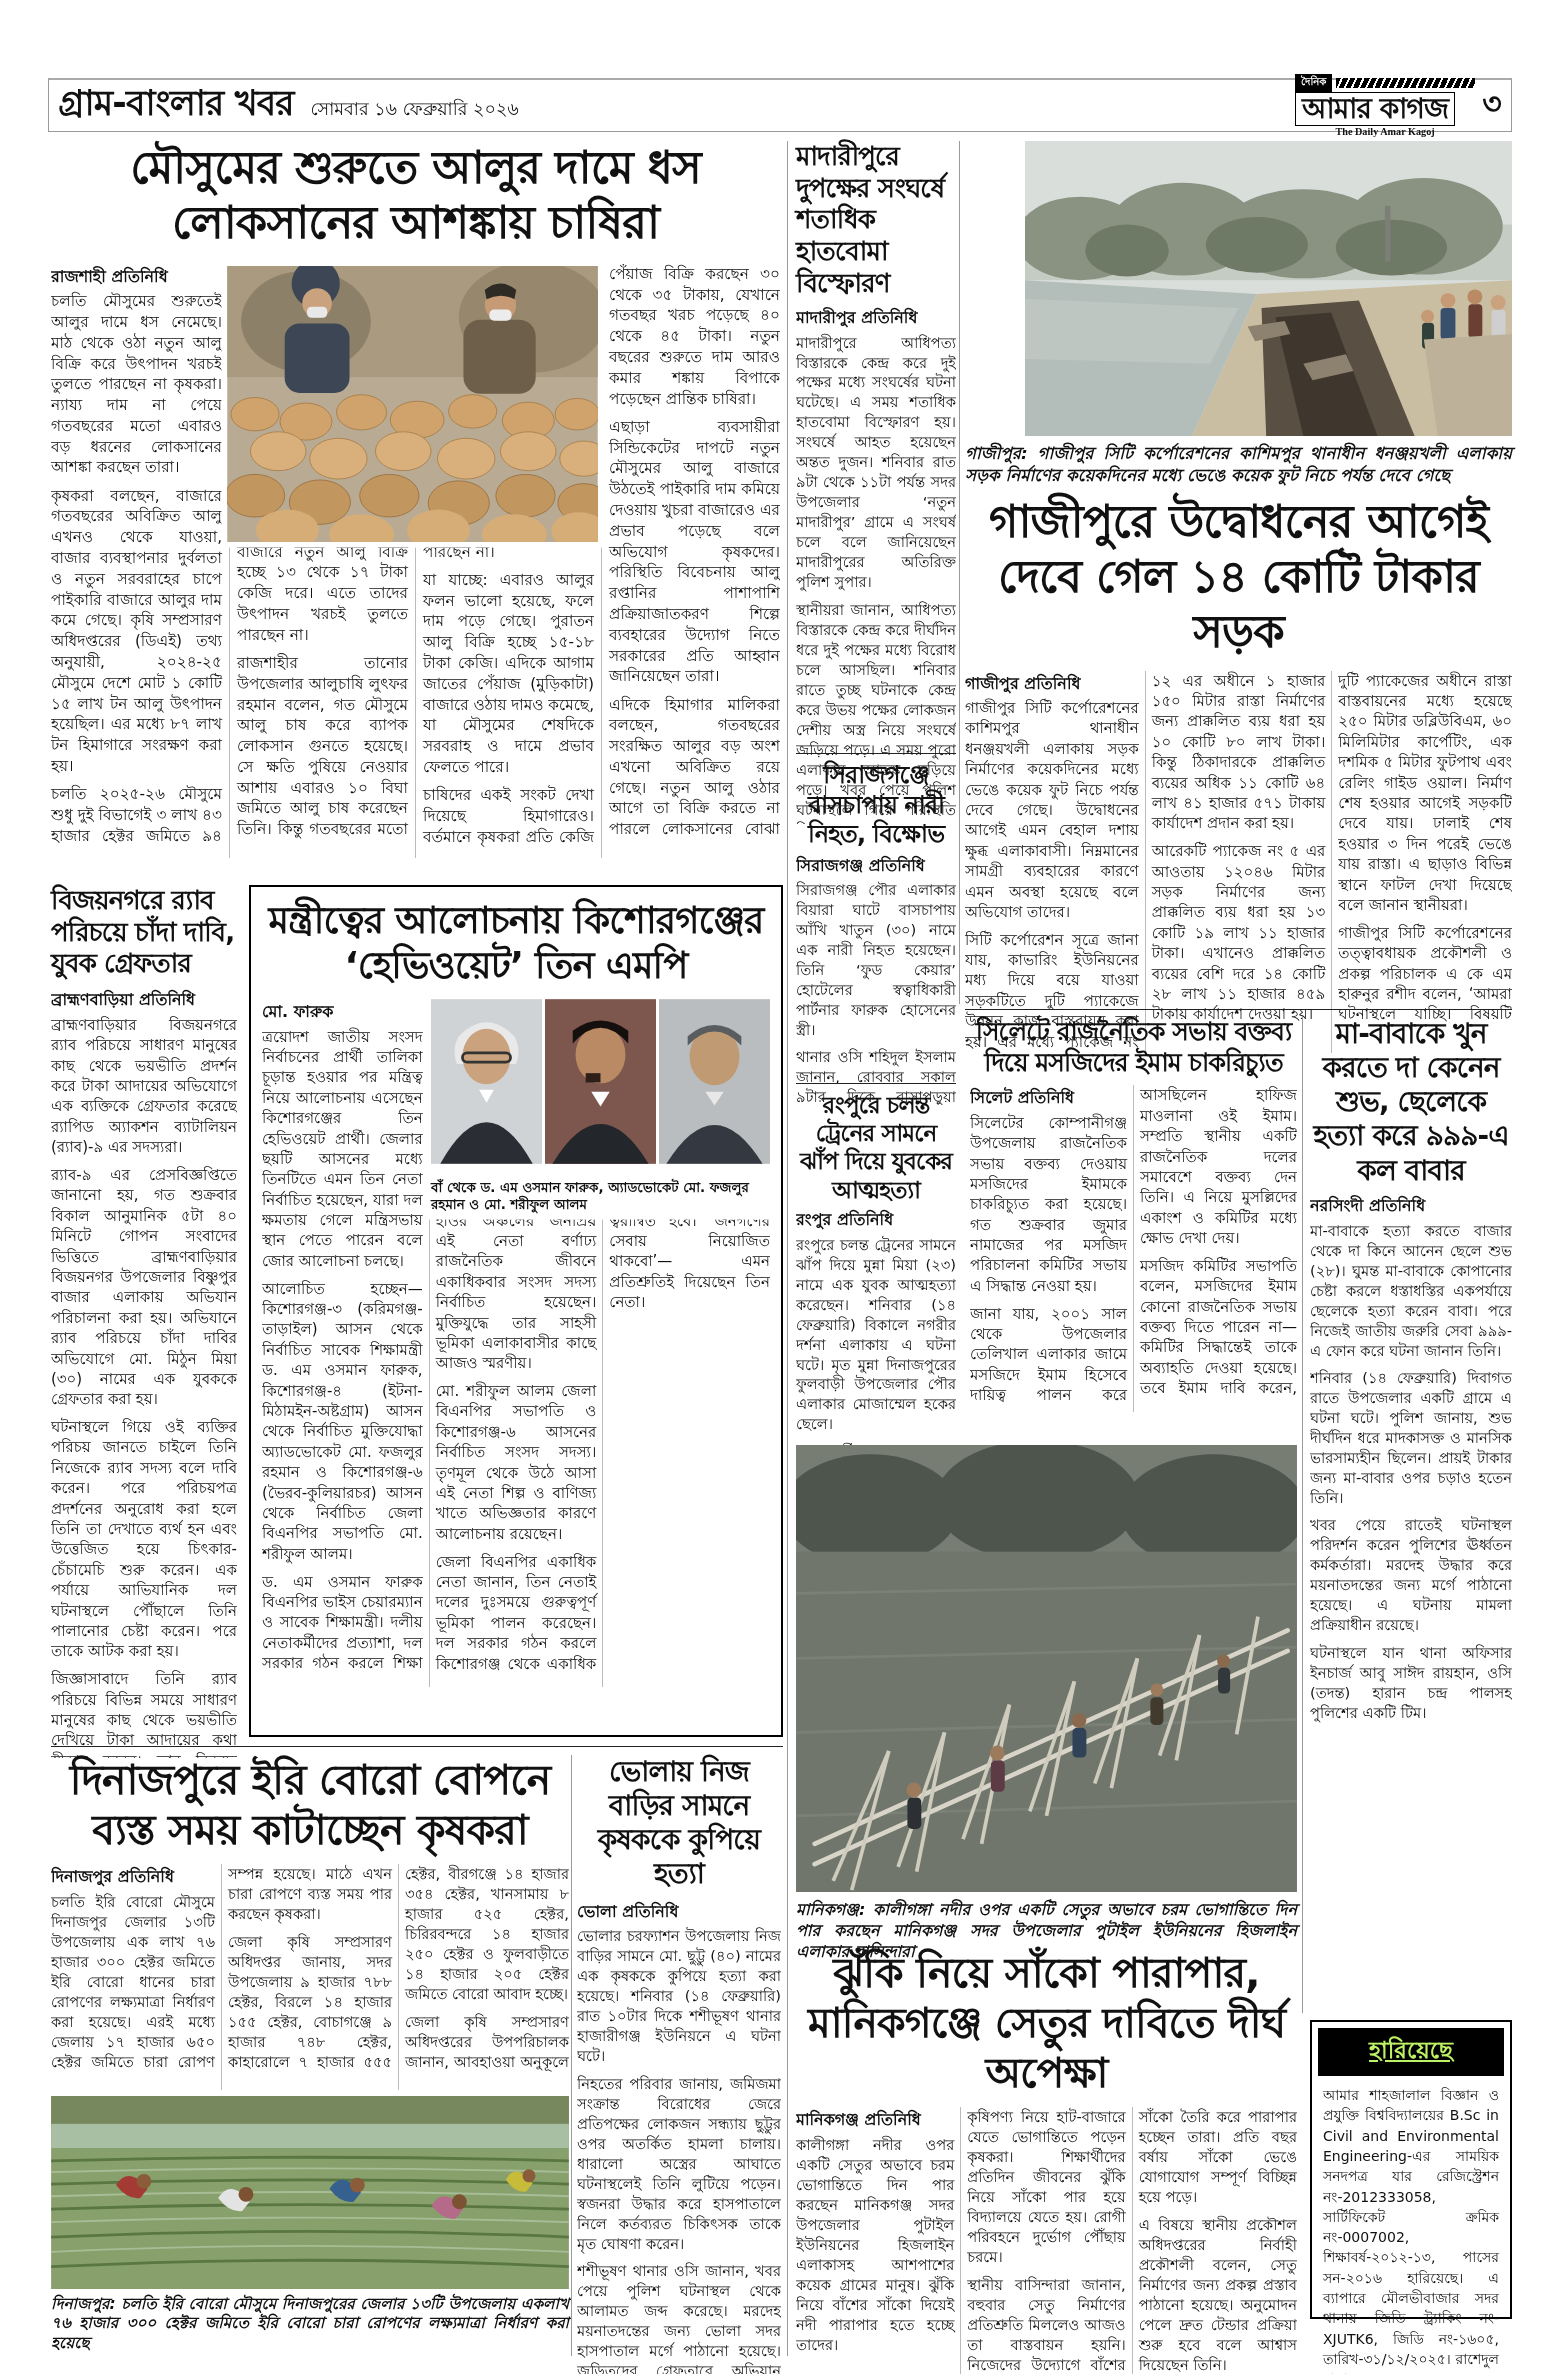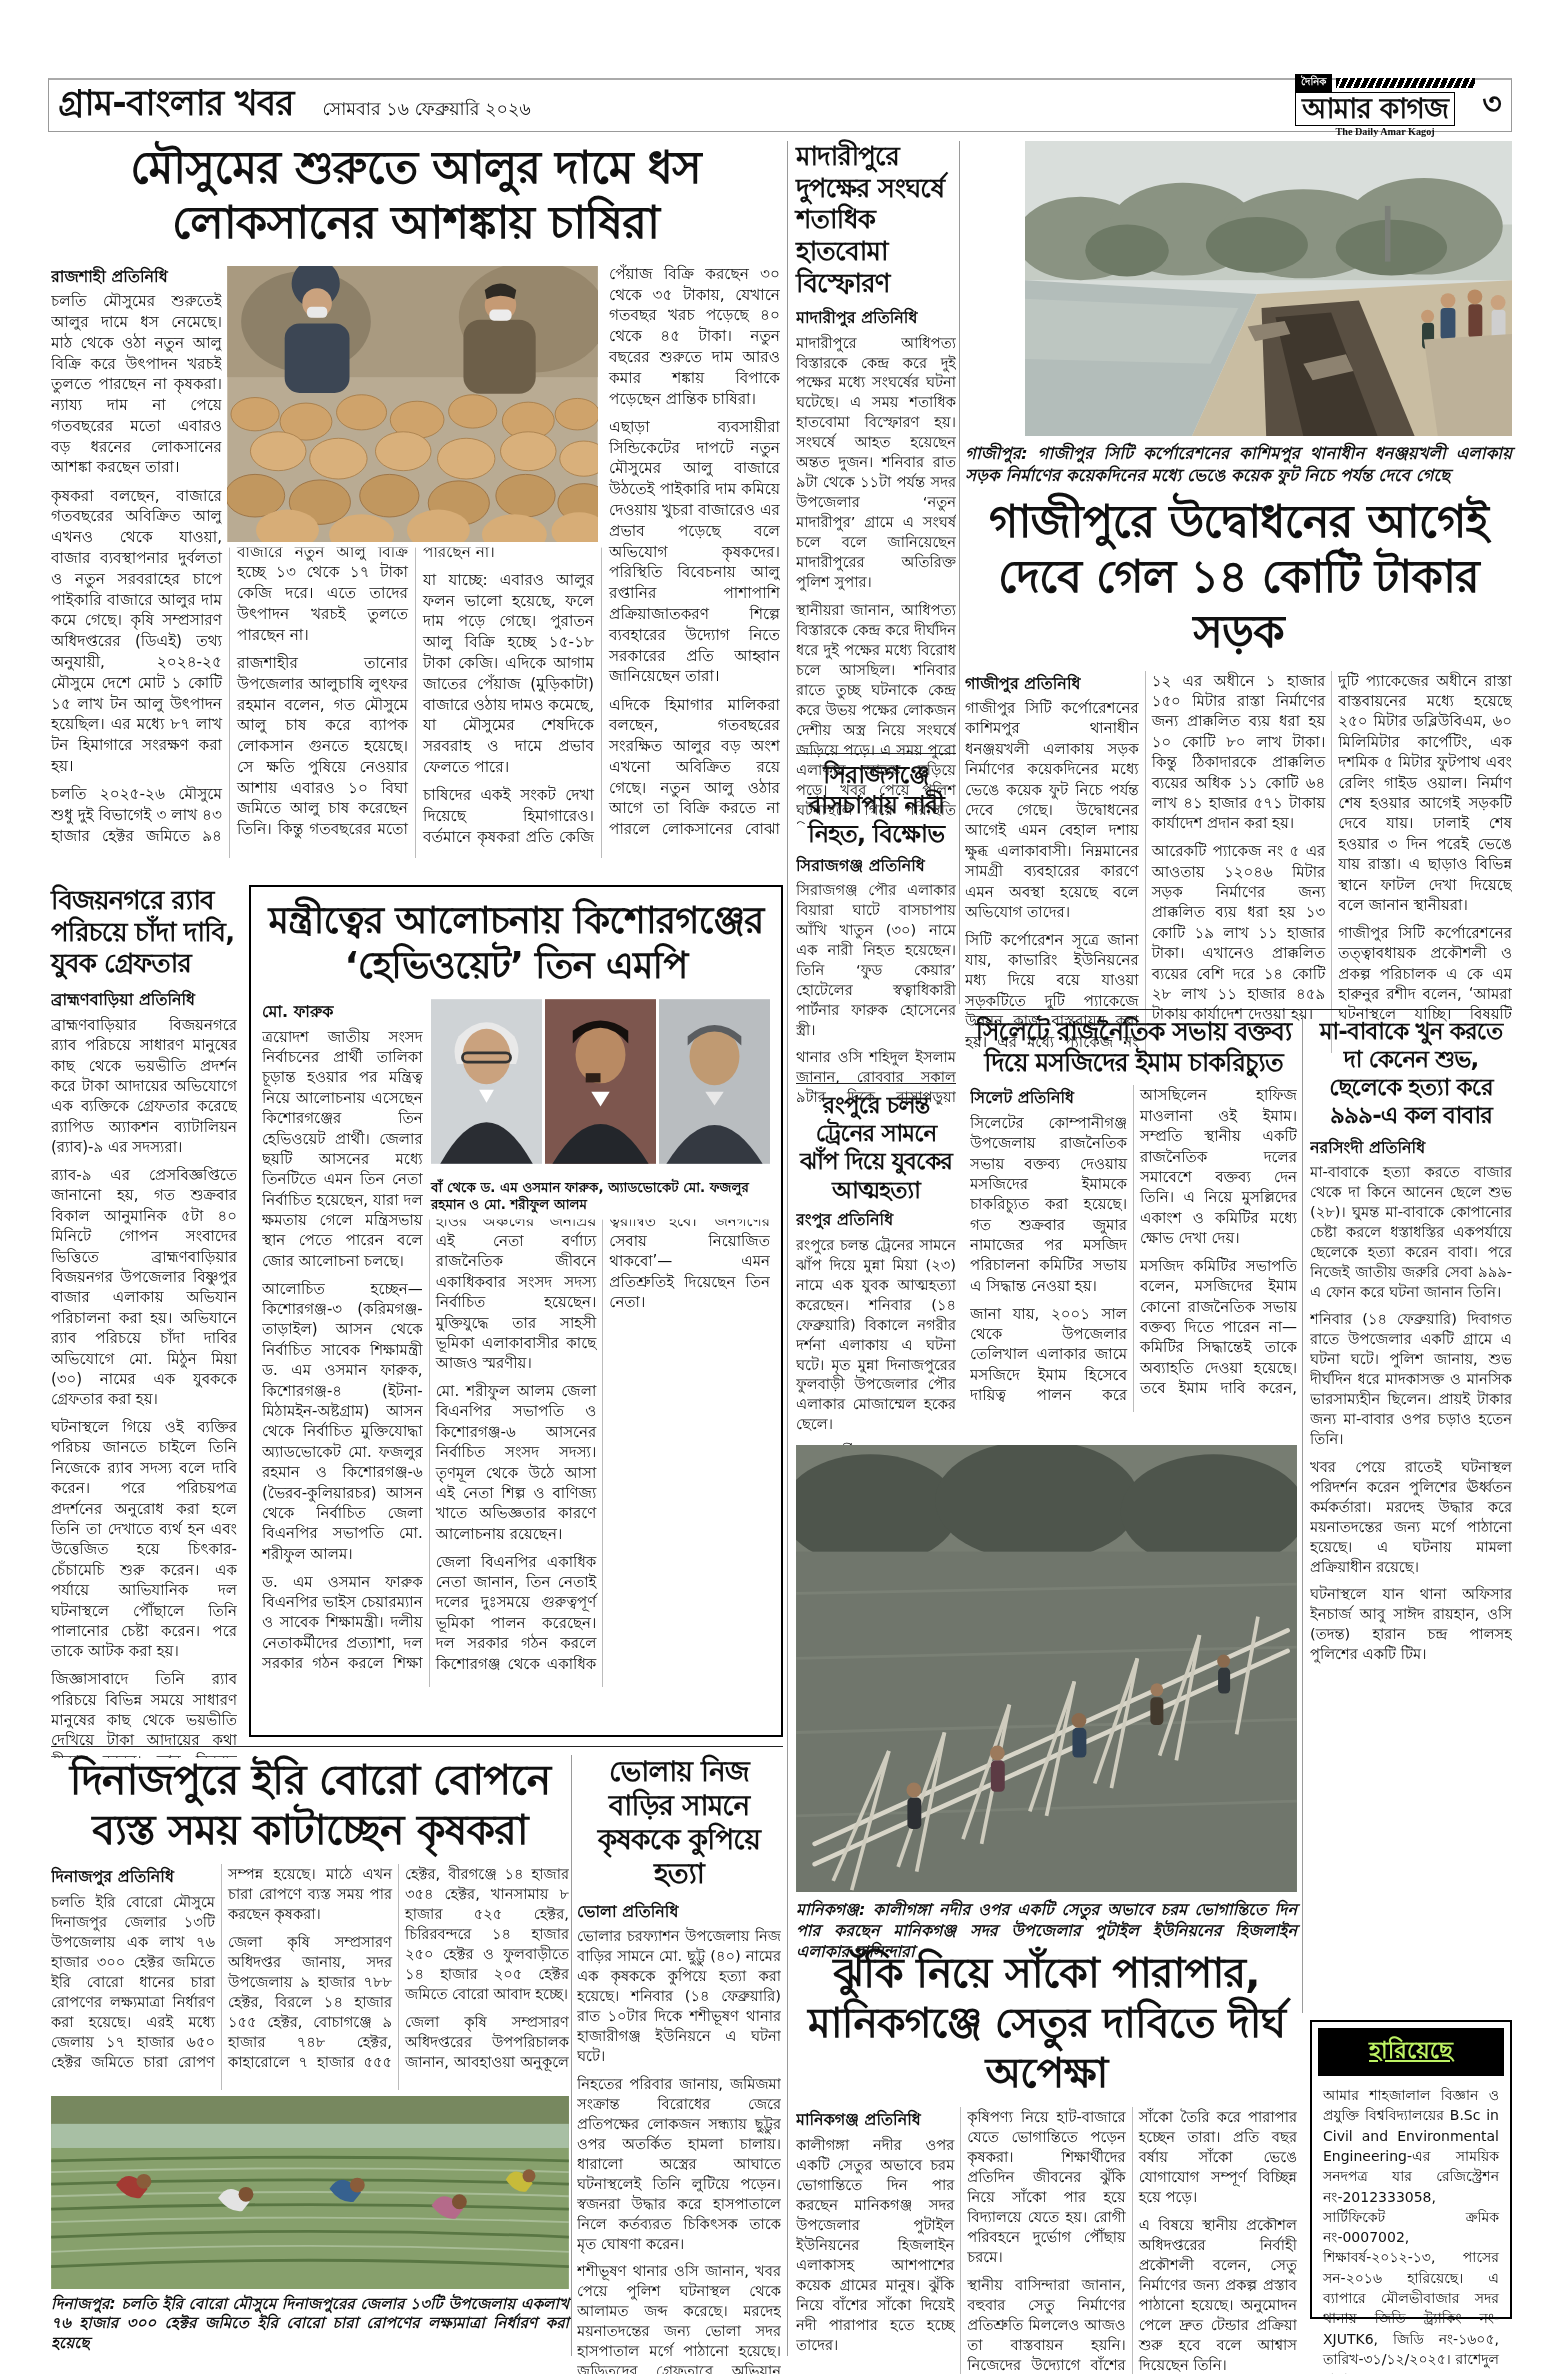--- a/index.html
+++ b/index.html
@@ -1,21 +1,21 @@
 <!DOCTYPE html>
 <html lang="bn" style="font-size:15px"><head>
 <meta charset="utf-8">
 <style>
   html,body{margin:0;padding:0;background:#e9e9e9;}
   #page{position:relative;width:1546px;height:2375px;background:#fff;margin:0 auto;
         font-family:"DejaVu Sans","Liberation Sans",sans-serif;color:#111;overflow:hidden;}
   .abs{position:absolute;}
   
   #hdr{left:48px;top:78px;width:1464px;height:54px;border:0.9px solid #999;border-top:2.8px double #aaa;
-       display:flex;align-items:center;padding:0 9.3px;box-sizing:border-box;background:#fff;gap:12px;}
+       display:flex;align-items:center;padding:0 9.3px;box-sizing:border-box;background:#fff;}
   #sec-title{font-size:35px;font-weight:900;letter-spacing:-0.9px;white-space:nowrap;}
   #hdr-date{font-size:17.6px;margin-left:16.7px;margin-top:9.3px;white-space:nowrap;}
   #masthead{margin-left:auto;display:flex;align-items:center;gap:7.4px;}
   #mh-inner{display:flex;flex-direction:column;align-items:flex-start;}
   #mh-toprow{display:flex;align-items:center;gap:3.7px;justify-content:space-between;}
   #mh-daily{background:#000;color:#fff;font-size:10.2px;padding:0.9px 5.6px;font-weight:700;}
   #mh-zig{width:139px;height:10.2px;background:repeating-linear-gradient(115deg,#000 0 4.6px,#fff 4.6px 6.5px);}
   #mh-name{font-size:28px;font-weight:900;border:1.9px solid #000;padding:0 5.6px;line-height:1.15;letter-spacing:-0.9px;}
   #mh-sub{font-family:"Liberation Serif","DejaVu Serif",serif;font-size:10.2px;font-weight:700;align-self:center;}
   #mh-page{font-size:30px;font-weight:900;}
@@ -219,21 +219,21 @@
       <div class="by">সিলেট প্রতিনিধি</div>
       <div>
           <p>সিলেটের কোম্পানীগঞ্জ উপজেলায় রাজনৈতিক সভায় বক্তব্য দেওয়ায় মসজিদের ইমামকে চাকরিচ্যুত করা হয়েছে। গত শুক্রবার জুমার নামাজের পর মসজিদ পরিচালনা কমিটির সভায় এ সিদ্ধান্ত নেওয়া হয়।</p>
           <p>জানা যায়, ২০০১ সাল থেকে উপজেলার তেলিখাল এলাকার জামে মসজিদে ইমাম হিসেবে দায়িত্ব পালন করে আসছিলেন হাফিজ মাওলানা ওই ইমাম। সম্প্রতি স্থানীয় একটি রাজনৈতিক দলের সমাবেশে বক্তব্য দেন তিনি। এ নিয়ে মুসল্লিদের একাংশ ও কমিটির মধ্যে ক্ষোভ দেখা দেয়।</p>
           <p>মসজিদ কমিটির সভাপতি বলেন, মসজিদের ইমাম কোনো রাজনৈতিক সভায় বক্তব্য দিতে পারেন না— কমিটির সিদ্ধান্তেই তাকে অব্যাহতি দেওয়া হয়েছে। তবে ইমাম দাবি করেন, ব্যক্তিগত মত প্রকাশের কারণে তাকে অন্যায়ভাবে চাকরিচ্যুত করা হয়েছে। ঘটনাটি নিয়ে এলাকায় আলোচনা-সমালোচনা চলছে।</p>
         </div>
     </div>
   </div>
 
   <div class="abs narrow" style="left:1310px;top:1017px;width:202px;">
-    <div class="hl" style="font-size:23px;">মা-বাবাকে খুন করতে দা কেনেন শুভ, ছেলেকে হত্যা করে ৯৯৯-এ কল বাবার</div>
+    <div class="hl" style="font-size:28px;">মা-বাবাকে খুন করতে দা কেনেন শুভ, ছেলেকে হত্যা করে ৯৯৯-এ কল বাবার</div>
     <div class="bd" style="height:833px;margin-top:5.6px;">
       <div class="by">নরসিংদী প্রতিনিধি</div>
       <div>
           <p>মা-বাবাকে হত্যা করতে বাজার থেকে দা কিনে আনেন ছেলে শুভ (২৮)। ঘুমন্ত মা-বাবাকে কোপানোর চেষ্টা করলে ধস্তাধস্তির একপর্যায়ে ছেলেকে হত্যা করেন বাবা। পরে নিজেই জাতীয় জরুরি সেবা ৯৯৯-এ ফোন করে ঘটনা জানান তিনি।</p>
           <p>শনিবার (১৪ ফেব্রুয়ারি) দিবাগত রাতে উপজেলার একটি গ্রামে এ ঘটনা ঘটে। পুলিশ জানায়, শুভ দীর্ঘদিন ধরে মাদকাসক্ত ও মানসিক ভারসাম্যহীন ছিলেন। প্রায়ই টাকার জন্য মা-বাবার ওপর চড়াও হতেন তিনি।</p>
           <p>খবর পেয়ে রাতেই ঘটনাস্থল পরিদর্শন করেন পুলিশের ঊর্ধ্বতন কর্মকর্তারা। মরদেহ উদ্ধার করে ময়নাতদন্তের জন্য মর্গে পাঠানো হয়েছে। এ ঘটনায় মামলা প্রক্রিয়াধীন রয়েছে।</p>
           <p>ঘটনাস্থলে যান থানা অফিসার ইনচার্জ আবু সাঈদ রায়হান, ওসি (তদন্ত) হারান চন্দ্র পালসহ পুলিশের একটি টিম।</p>
         </div>
     </div>
   </div>

